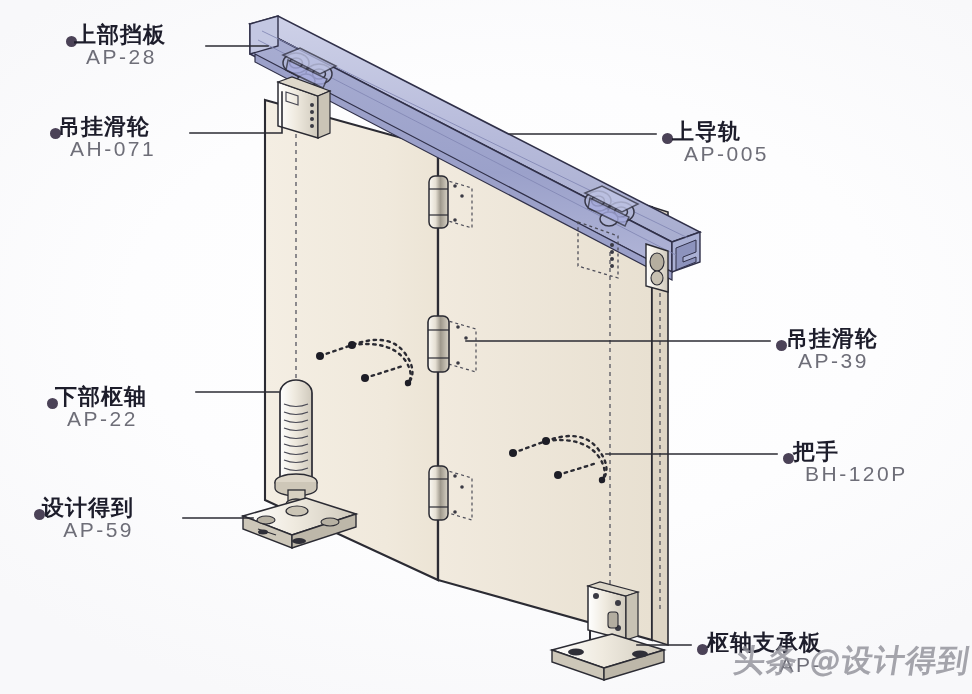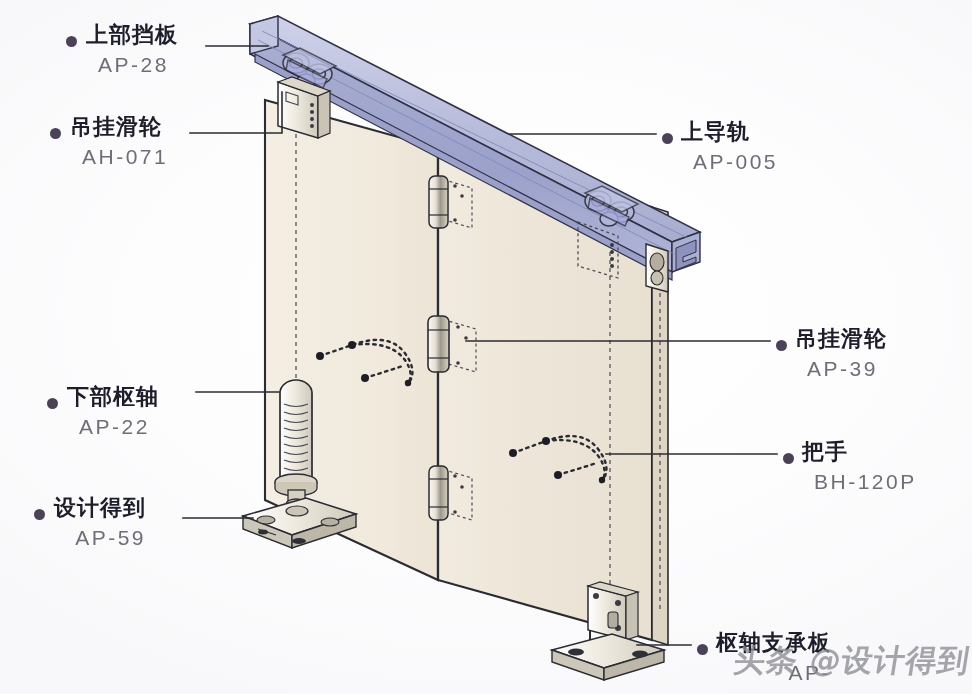--- a/index.html
+++ b/index.html
@@ -20,35 +20,35 @@
   .svg-layer{position:absolute;left:0;top:0;width:972px;height:694px;}
 
   
   .callout{position:absolute;}
   .callout .dot{
     position:absolute;
     width:11px;height:11px;border-radius:50%;
     background:#4b4257;
     left:0;top:0;
   }
-  .callout .txt{position:absolute;left:20px;top:-13px;white-space:nowrap;}
-  .callout.rgt .txt{left:19px;}
+  .callout .txt{position:absolute;left:8px;top:-13px;white-space:nowrap;}
+  .callout.rgt .txt{left:10px;}
   .lbl-cn{
     font-size:22px;
     font-weight:bold;
     color:#1d1d2b;
     letter-spacing:1px;
     line-height:1.05;
     font-family:"DejaVu Sans","Liberation Sans",sans-serif;
   }
   .lbl-code{
     font-size:21px;
     color:#6e6e78;
     letter-spacing:2.5px;
-    margin-top:8px;
+    margin-top:0;
     margin-left:12px;
     line-height:1;
     font-family:"Liberation Sans","DejaVu Sans",sans-serif;
   }
   .callout.wide .lbl-code{margin-left:4px;text-align:right;}
 
   
   #watermark{
     position:absolute;
     left:734px;top:640px;

